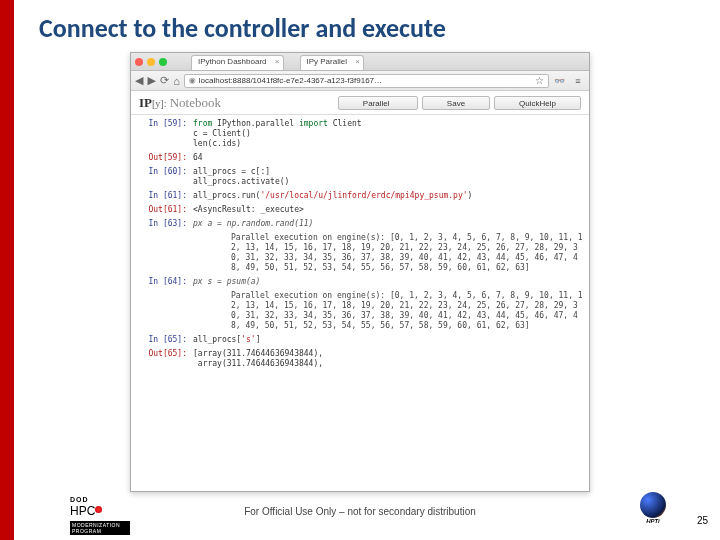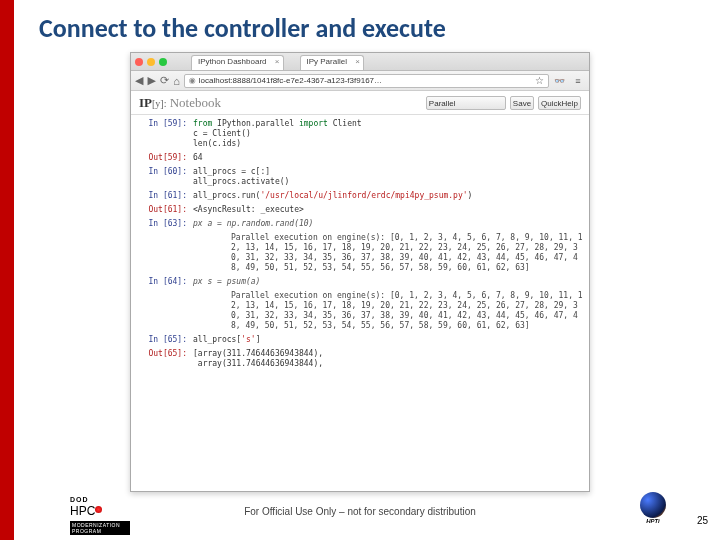--- a/index.html
+++ b/index.html
@@ -107,21 +107,21 @@
     color: #333;
   }
   .brand .p { color: #666; font-size: 10px; }
   .brand .nb { color: #888; }
   .nb-right {
     margin-left: auto;
     display: flex; gap: 4px;
   }
   .btn {
     height: 14px;
-    padding: 0 2px;
+    padding: 0 24px;
     font-size: 8px;
     line-height: 14px;
     background: linear-gradient(#fafafa,#e6e6e6);
     border: 1px solid #bbb;
     border-radius: 2px;
     color: #333;
   }
   .nb-body {
     height: calc(100% - 62px);
     overflow: hidden;
@@ -258,21 +258,21 @@
       <div class="cell">
         <div class="prompt in">In [61]:</div>
         <div class="content">all_procs.run(<span class="str">'/usr/local/u/jlinford/erdc/mpi4py_psum.py'</span>)</div>
       </div>
       <div class="cell">
         <div class="prompt out">Out[61]:</div>
         <div class="content">&lt;AsyncResult: _execute&gt;</div>
       </div>
       <div class="cell">
         <div class="prompt in">In [63]:</div>
-        <div class="content"><span class="magic">px a = np.random.rand(10)</span></div>
+        <div class="content"><span class="magic">px a = np.random.rand(11)</span></div>
       </div>
       <div class="cell">
         <div class="prompt in"></div>
         <div class="content pxmsg">Parallel execution on engine(s): [0, 1, 2, 3, 4, 5, 6, 7, 8, 9, 10, 11, 12, 13, 14, 15, 16, 17, 18, 19, 20, 21, 22, 23, 24, 25, 26, 27, 28, 29, 30, 31, 32, 33, 34, 35, 36, 37, 38, 39, 40, 41, 42, 43, 44, 45, 46, 47, 48, 49, 50, 51, 52, 53, 54, 55, 56, 57, 58, 59, 60, 61, 62, 63]</div>
       </div>
       <div class="cell">
         <div class="prompt in">In [64]:</div>
         <div class="content"><span class="magic">px s = psum(a)</span></div>
       </div>
       <div class="cell">

